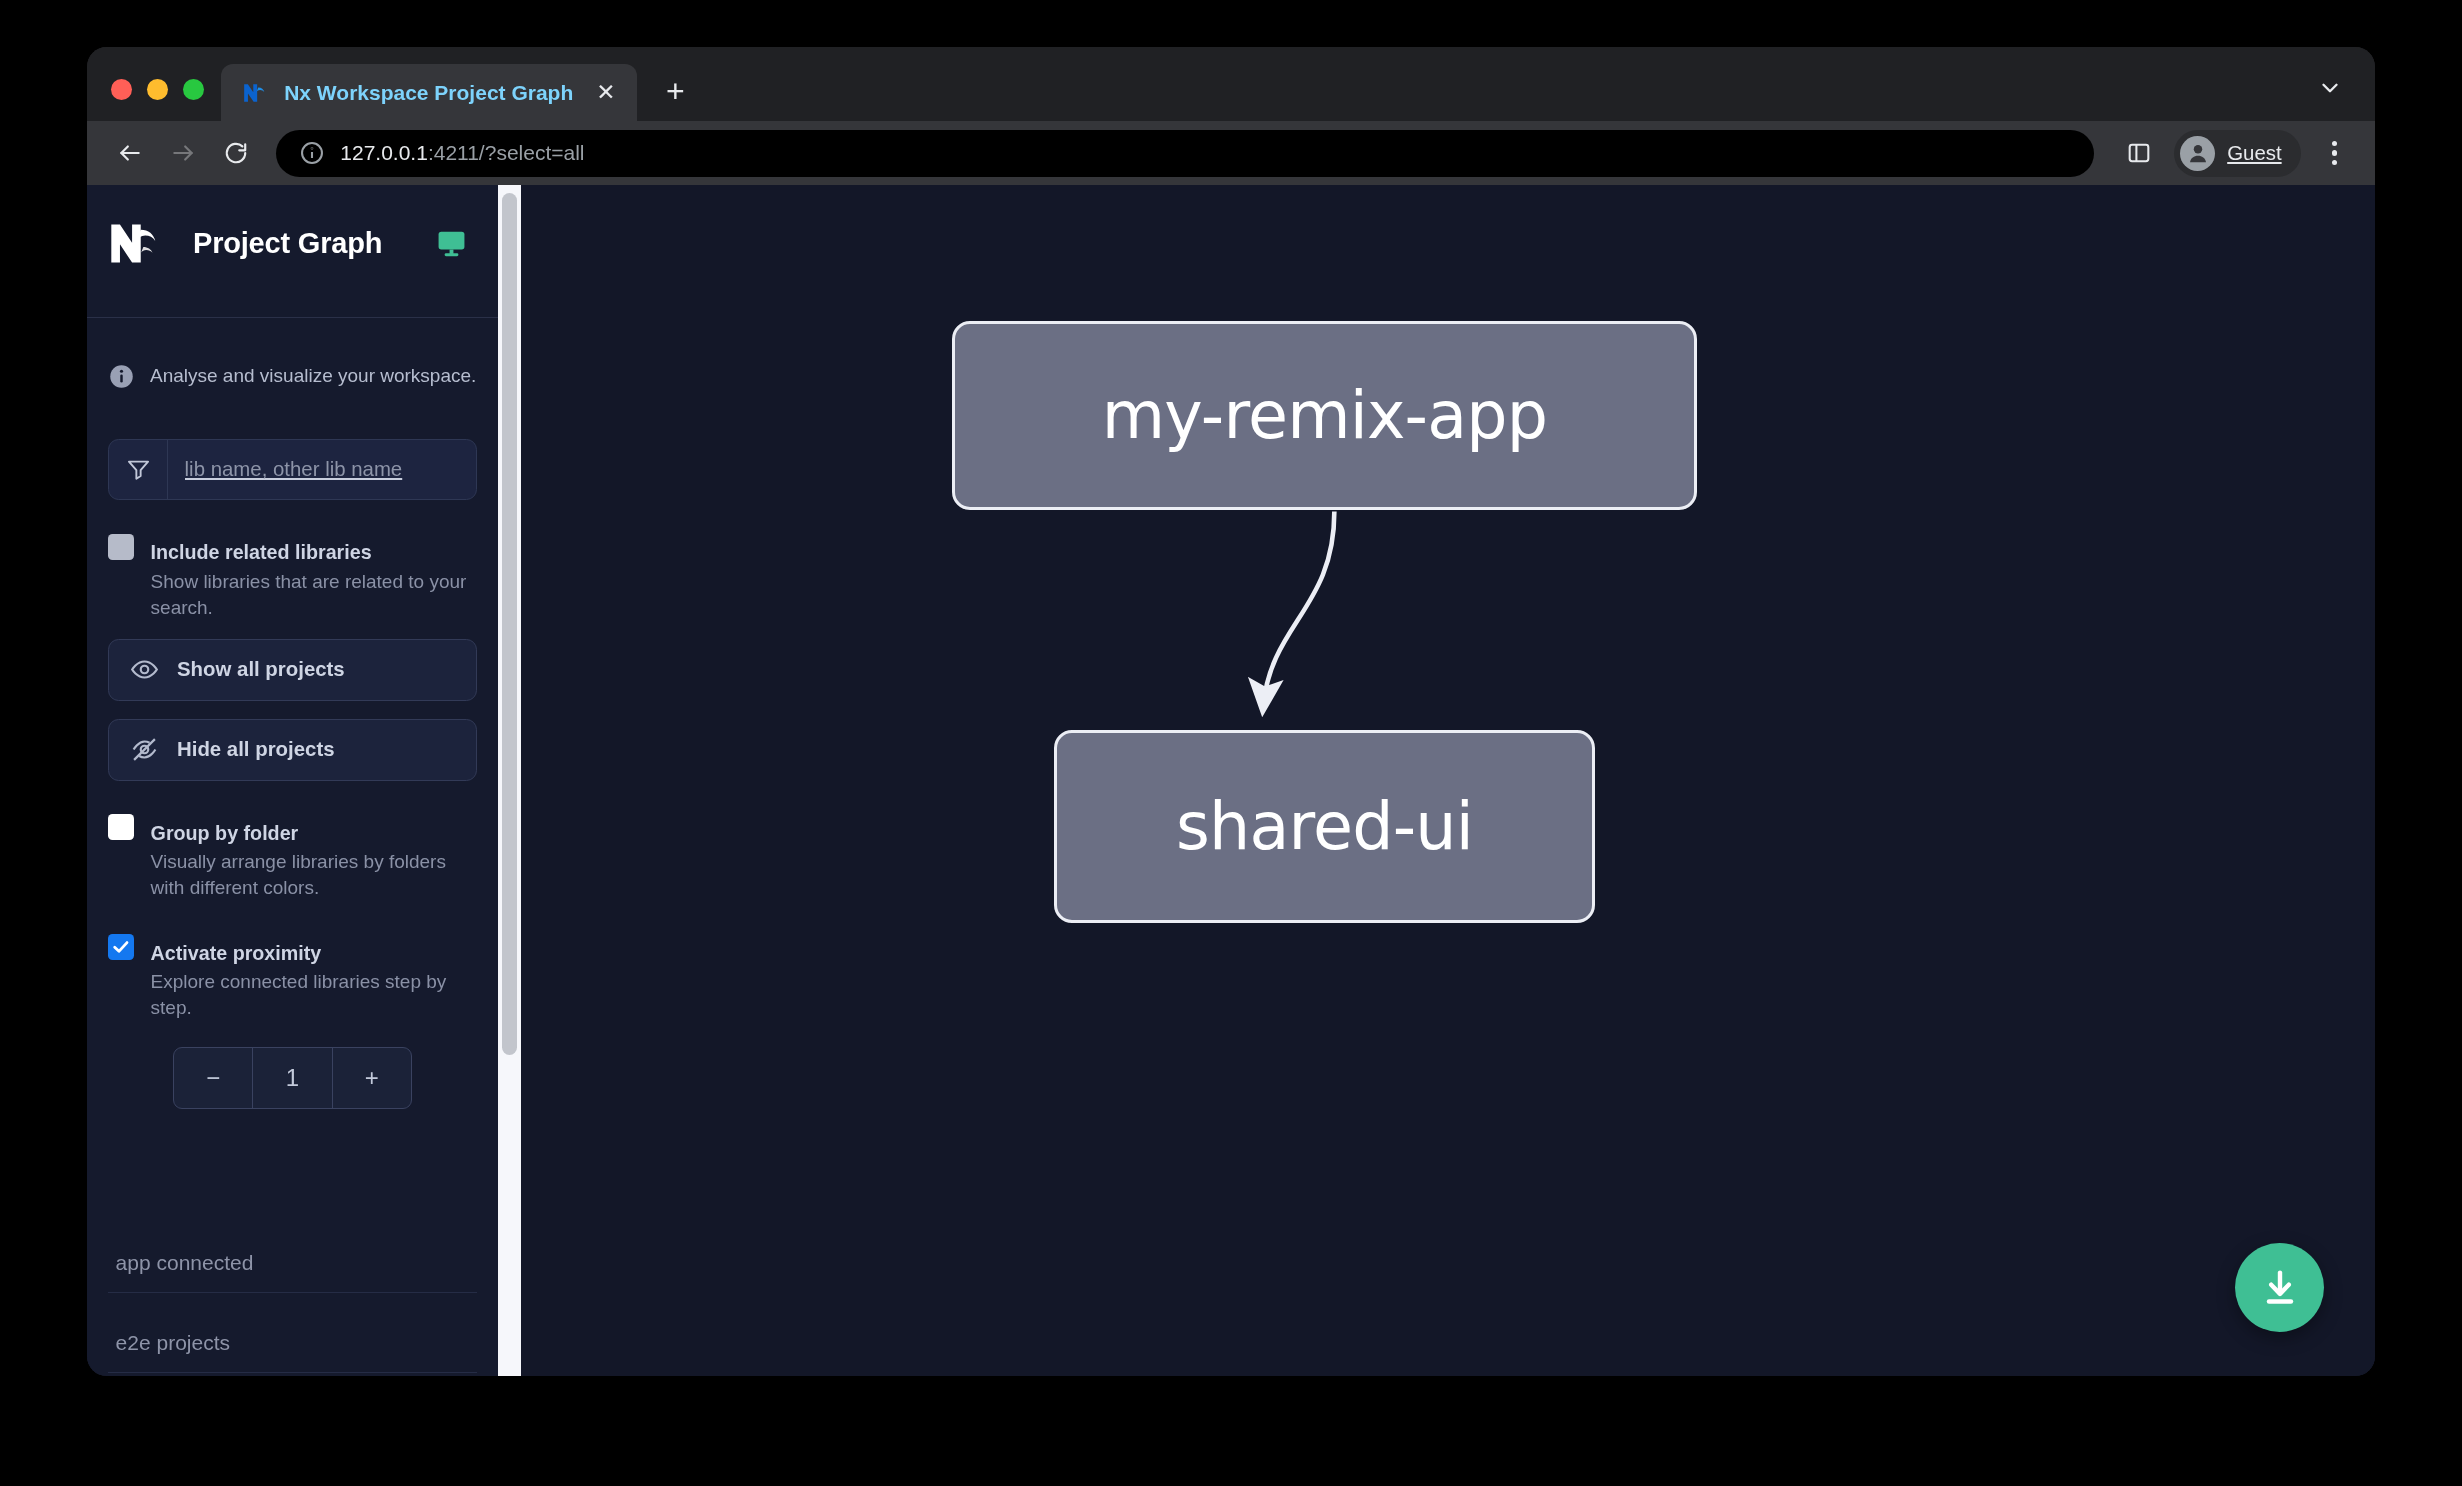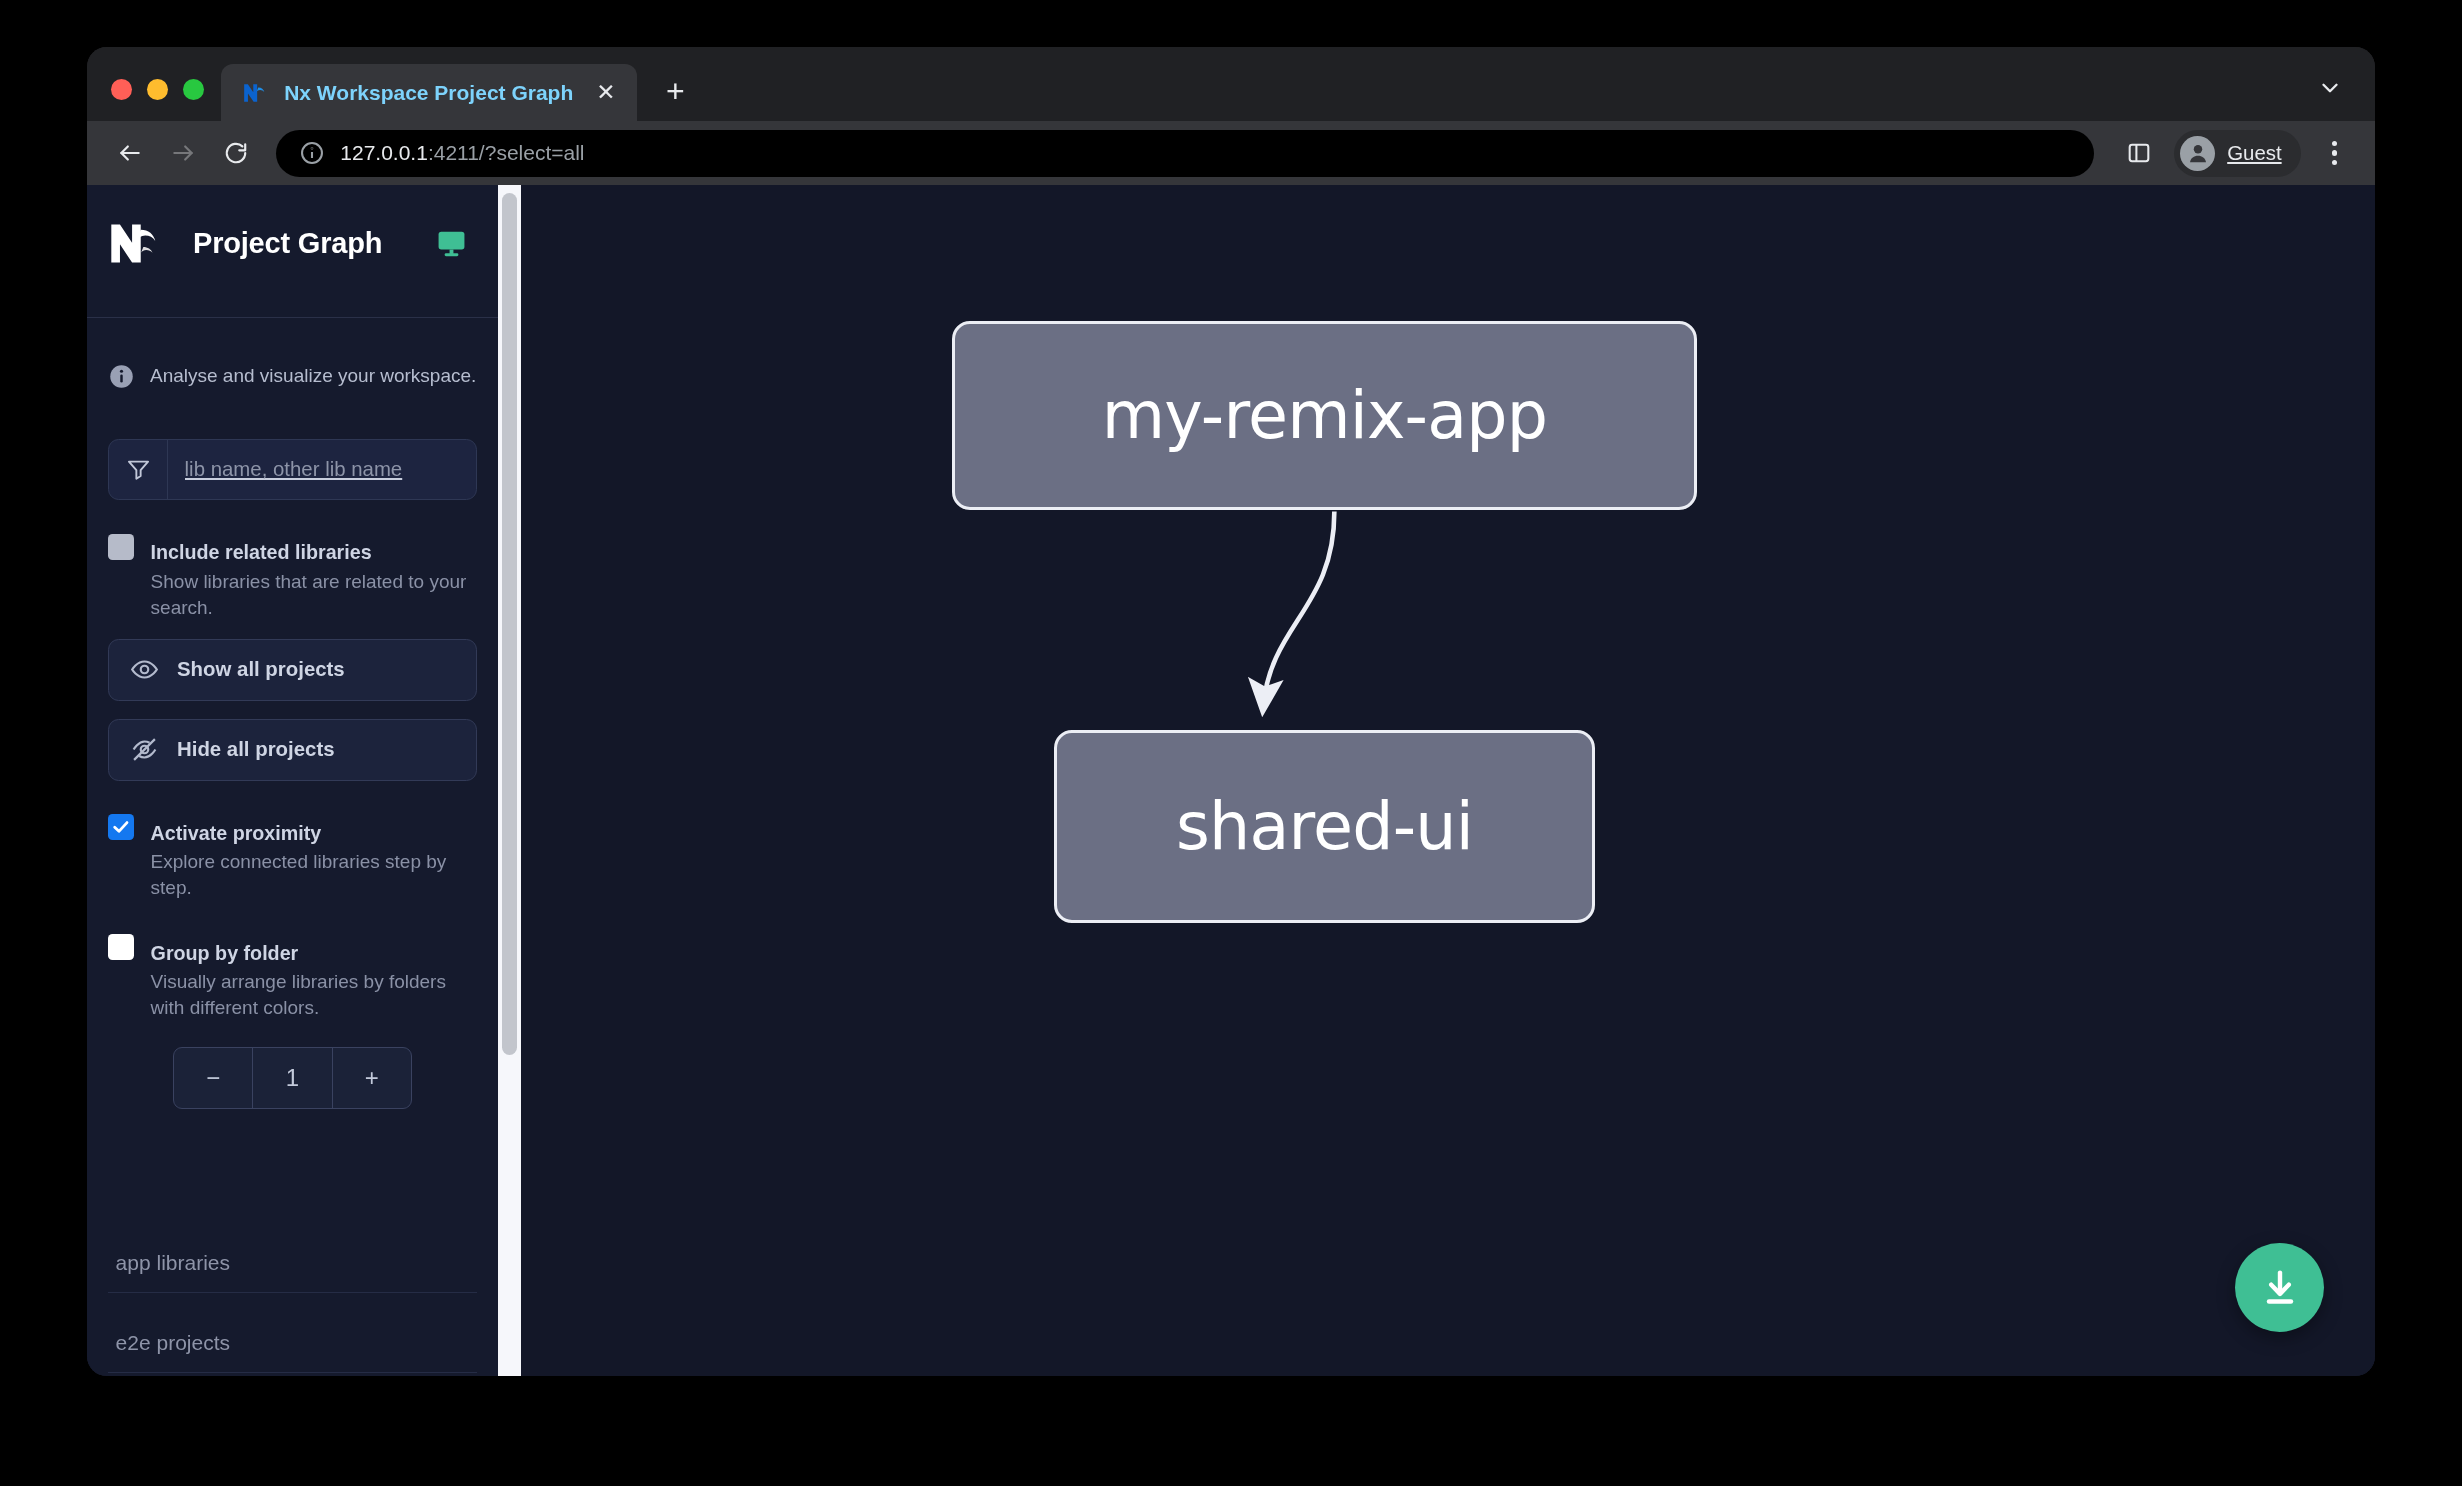--- a/index.html
+++ b/index.html
@@ -506,53 +506,53 @@
         <button class="btn">
           <svg viewBox="0 0 24 24" fill="none" stroke="currentColor" stroke-width="1.8">
             <path d="M3 12s3.8-6.6 9-6.6c1.6 0 3 .4 4.2 1M21 12s-3.8 6.6-9 6.6c-1.7 0-3.2-.5-4.4-1.2"></path>
             <circle cx="12" cy="12" r="3.1"></circle>
             <line x1="3.4" y1="20.6" x2="20.6" y2="3.4"></line>
           </svg>
           <span>Hide all projects</span>
         </button>
 
         <div class="option">
+          <span class="cb unchecked"></span>
+          <span class="option-text">
+            <span class="option-label">Group by folder</span>
+            <div class="option-desc">Visually arrange libraries by folders with different colors.</div>
+          </span>
+        </div>
+
+        <div class="option">
           <span class="cb checked">
             <svg viewBox="0 0 24 24" fill="none" stroke="#ffffff" stroke-width="3.4" stroke-linecap="round" stroke-linejoin="round">
               <polyline points="4.5 12.5 9.7 17.5 19.5 6.8"></polyline>
             </svg>
           </span>
           <span class="option-text">
             <span class="option-label">Activate proximity</span>
             <div class="option-desc">Explore connected libraries step by step.</div>
           </span>
         </div>
 
-        <div class="option">
-          <span class="cb unchecked"></span>
-          <span class="option-text">
-            <span class="option-label">Group by folder</span>
-            <div class="option-desc">Visually arrange libraries by folders with different colors.</div>
-          </span>
-        </div>
-
         <div class="stepper">
           <div>−</div>
           <div class="sep"></div>
           <div>1</div>
           <div class="sep"></div>
           <div>+</div>
         </div>
 
       </div>
 
       <div class="sb-spacer"></div>
 
       <div class="sb-section">
-        <h4>app libraries</h4>
+        <h4>app connected</h4>
       </div>
       <div class="sb-section">
         <h4>e2e projects</h4>
       </div>
 
     </div>
 
     <div class="scrollbar">
       <div class="scroll-thumb"></div>
     </div>

